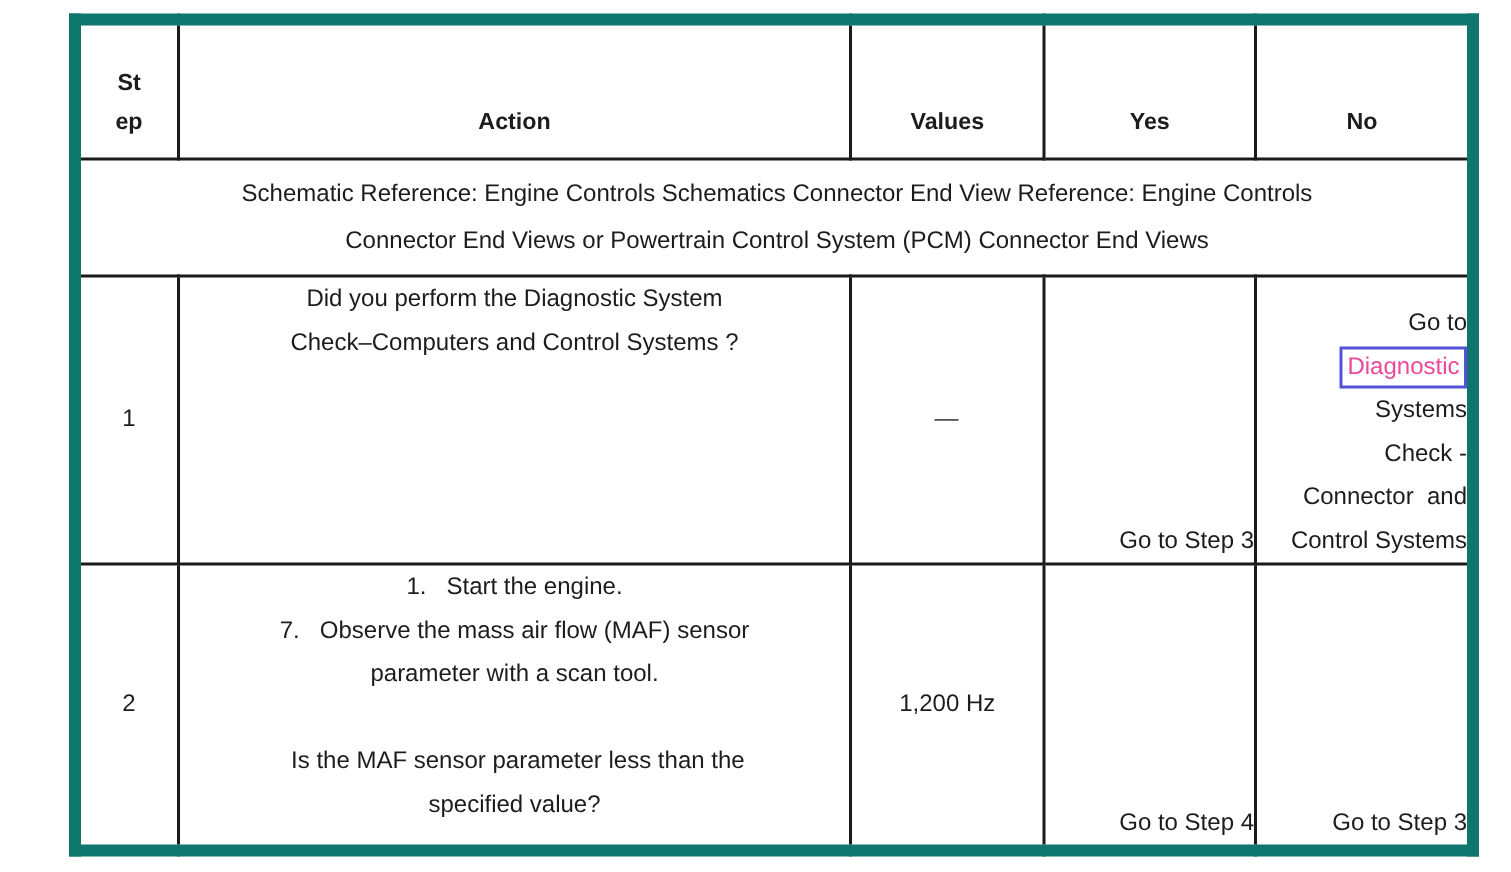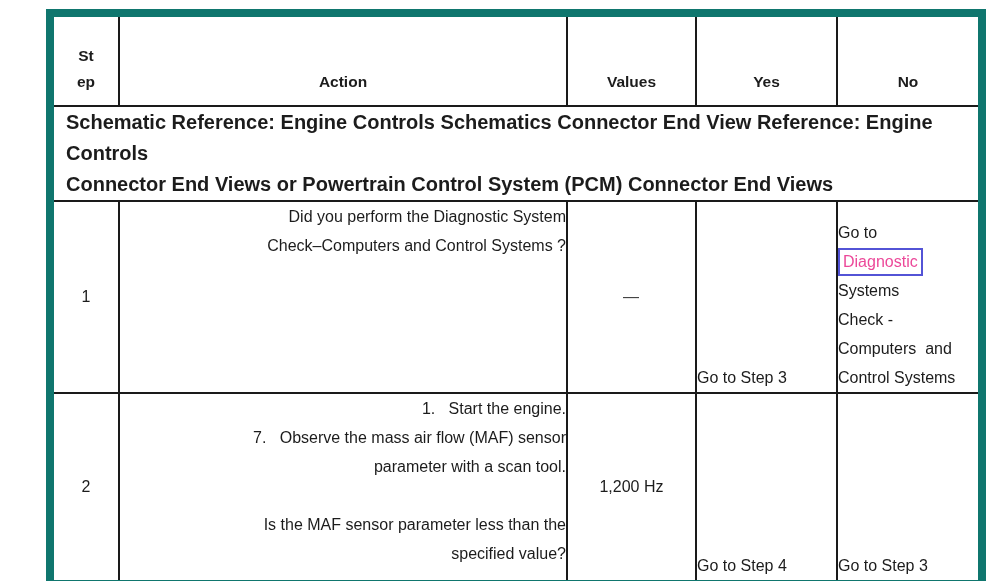--- a/index.html
+++ b/index.html
@@ -47,52 +47,52 @@
     font-weight: bold;
     font-size: 15.5px;
     padding-bottom: 10px;
     line-height: 26px;
   }
 
   
   tr.schem { height: 78px; }
   tr.schem td {
     vertical-align: middle;
-    text-align: left;
-    font-weight: bold;
-    font-size: 20px;
+    text-align: center;
+    font-weight: normal;
+    font-size: 16px;
     line-height: 31px;
     padding-left: 12px;
     padding-right: 8px;
   }
 
   
   tr.r1 { height: 192px; }
   tr.r2 { height: 191px; }
 
   td.step-cell {
     vertical-align: middle;
     text-align: center;
     font-size: 16px;
   }
   td.action-cell {
     vertical-align: top;
-    text-align: right;
+    text-align: center;
     font-size: 16px;
     line-height: 29px;
     padding: 11px 10px 0 10px;
   }
   td.values-cell {
     vertical-align: middle;
     text-align: center;
     font-size: 16px;
   }
   td.goto-cell {
     vertical-align: bottom;
-    text-align: left;
+    text-align: right;
     font-size: 16px;
     padding-bottom: 11px;
     line-height: 29px;
   }
   .line {
     white-space: pre-wrap;
     min-height: 29px;
   }
   .dash {
     color: #3f3f3f;
@@ -146,21 +146,21 @@
       </td>
       <td class="values-cell">
         <span class="dash">—</span>
       </td>
       <td class="goto-cell">Go to Step 3</td>
       <td class="goto-cell">
         <div class="line">Go to</div>
         <div class="line"><span class="link-box">Diagnostic</span></div>
         <div class="line">Systems</div>
         <div class="line">Check -</div>
-        <div class="line">Computers  and</div>
+        <div class="line">Connector  and</div>
         <div class="line">Control Systems</div>
       </td>
     </tr>
 
     <tr class="r2">
       <td class="step-cell">2</td>
       <td class="action-cell">
         <div class="line">1.   Start the engine.</div>
         <div class="line">7.   Observe the mass air flow (MAF) sensor</div>
         <div class="line">parameter with a scan tool.</div>

